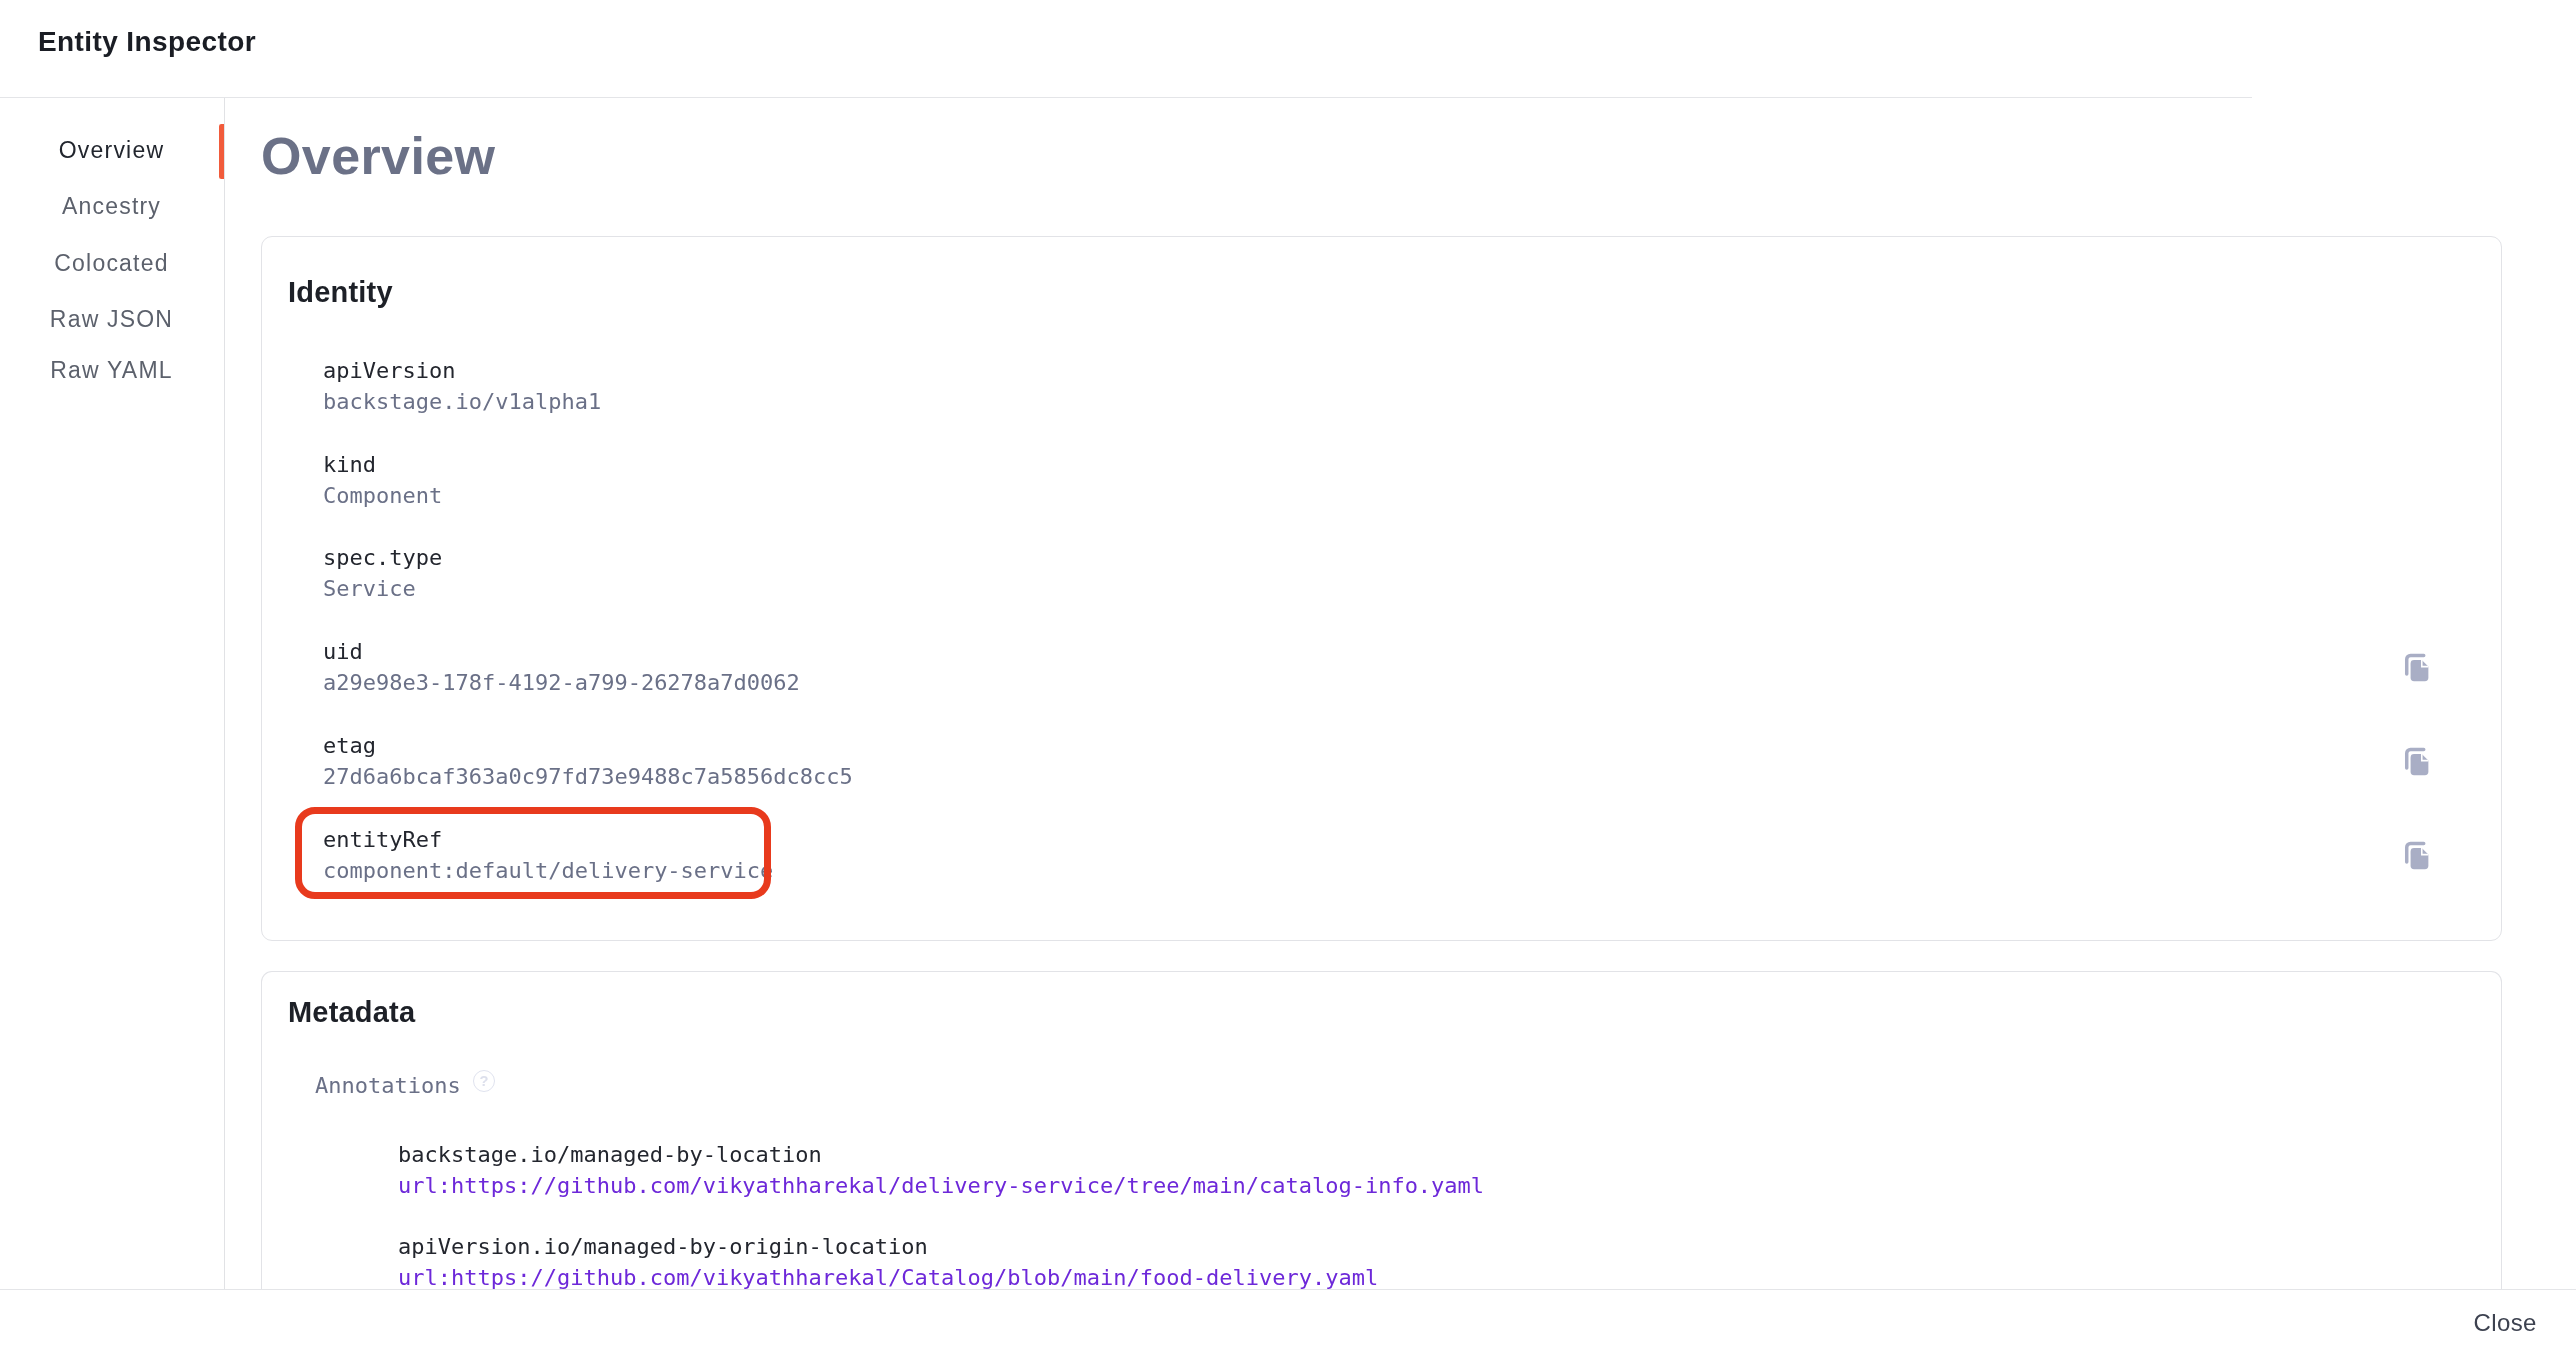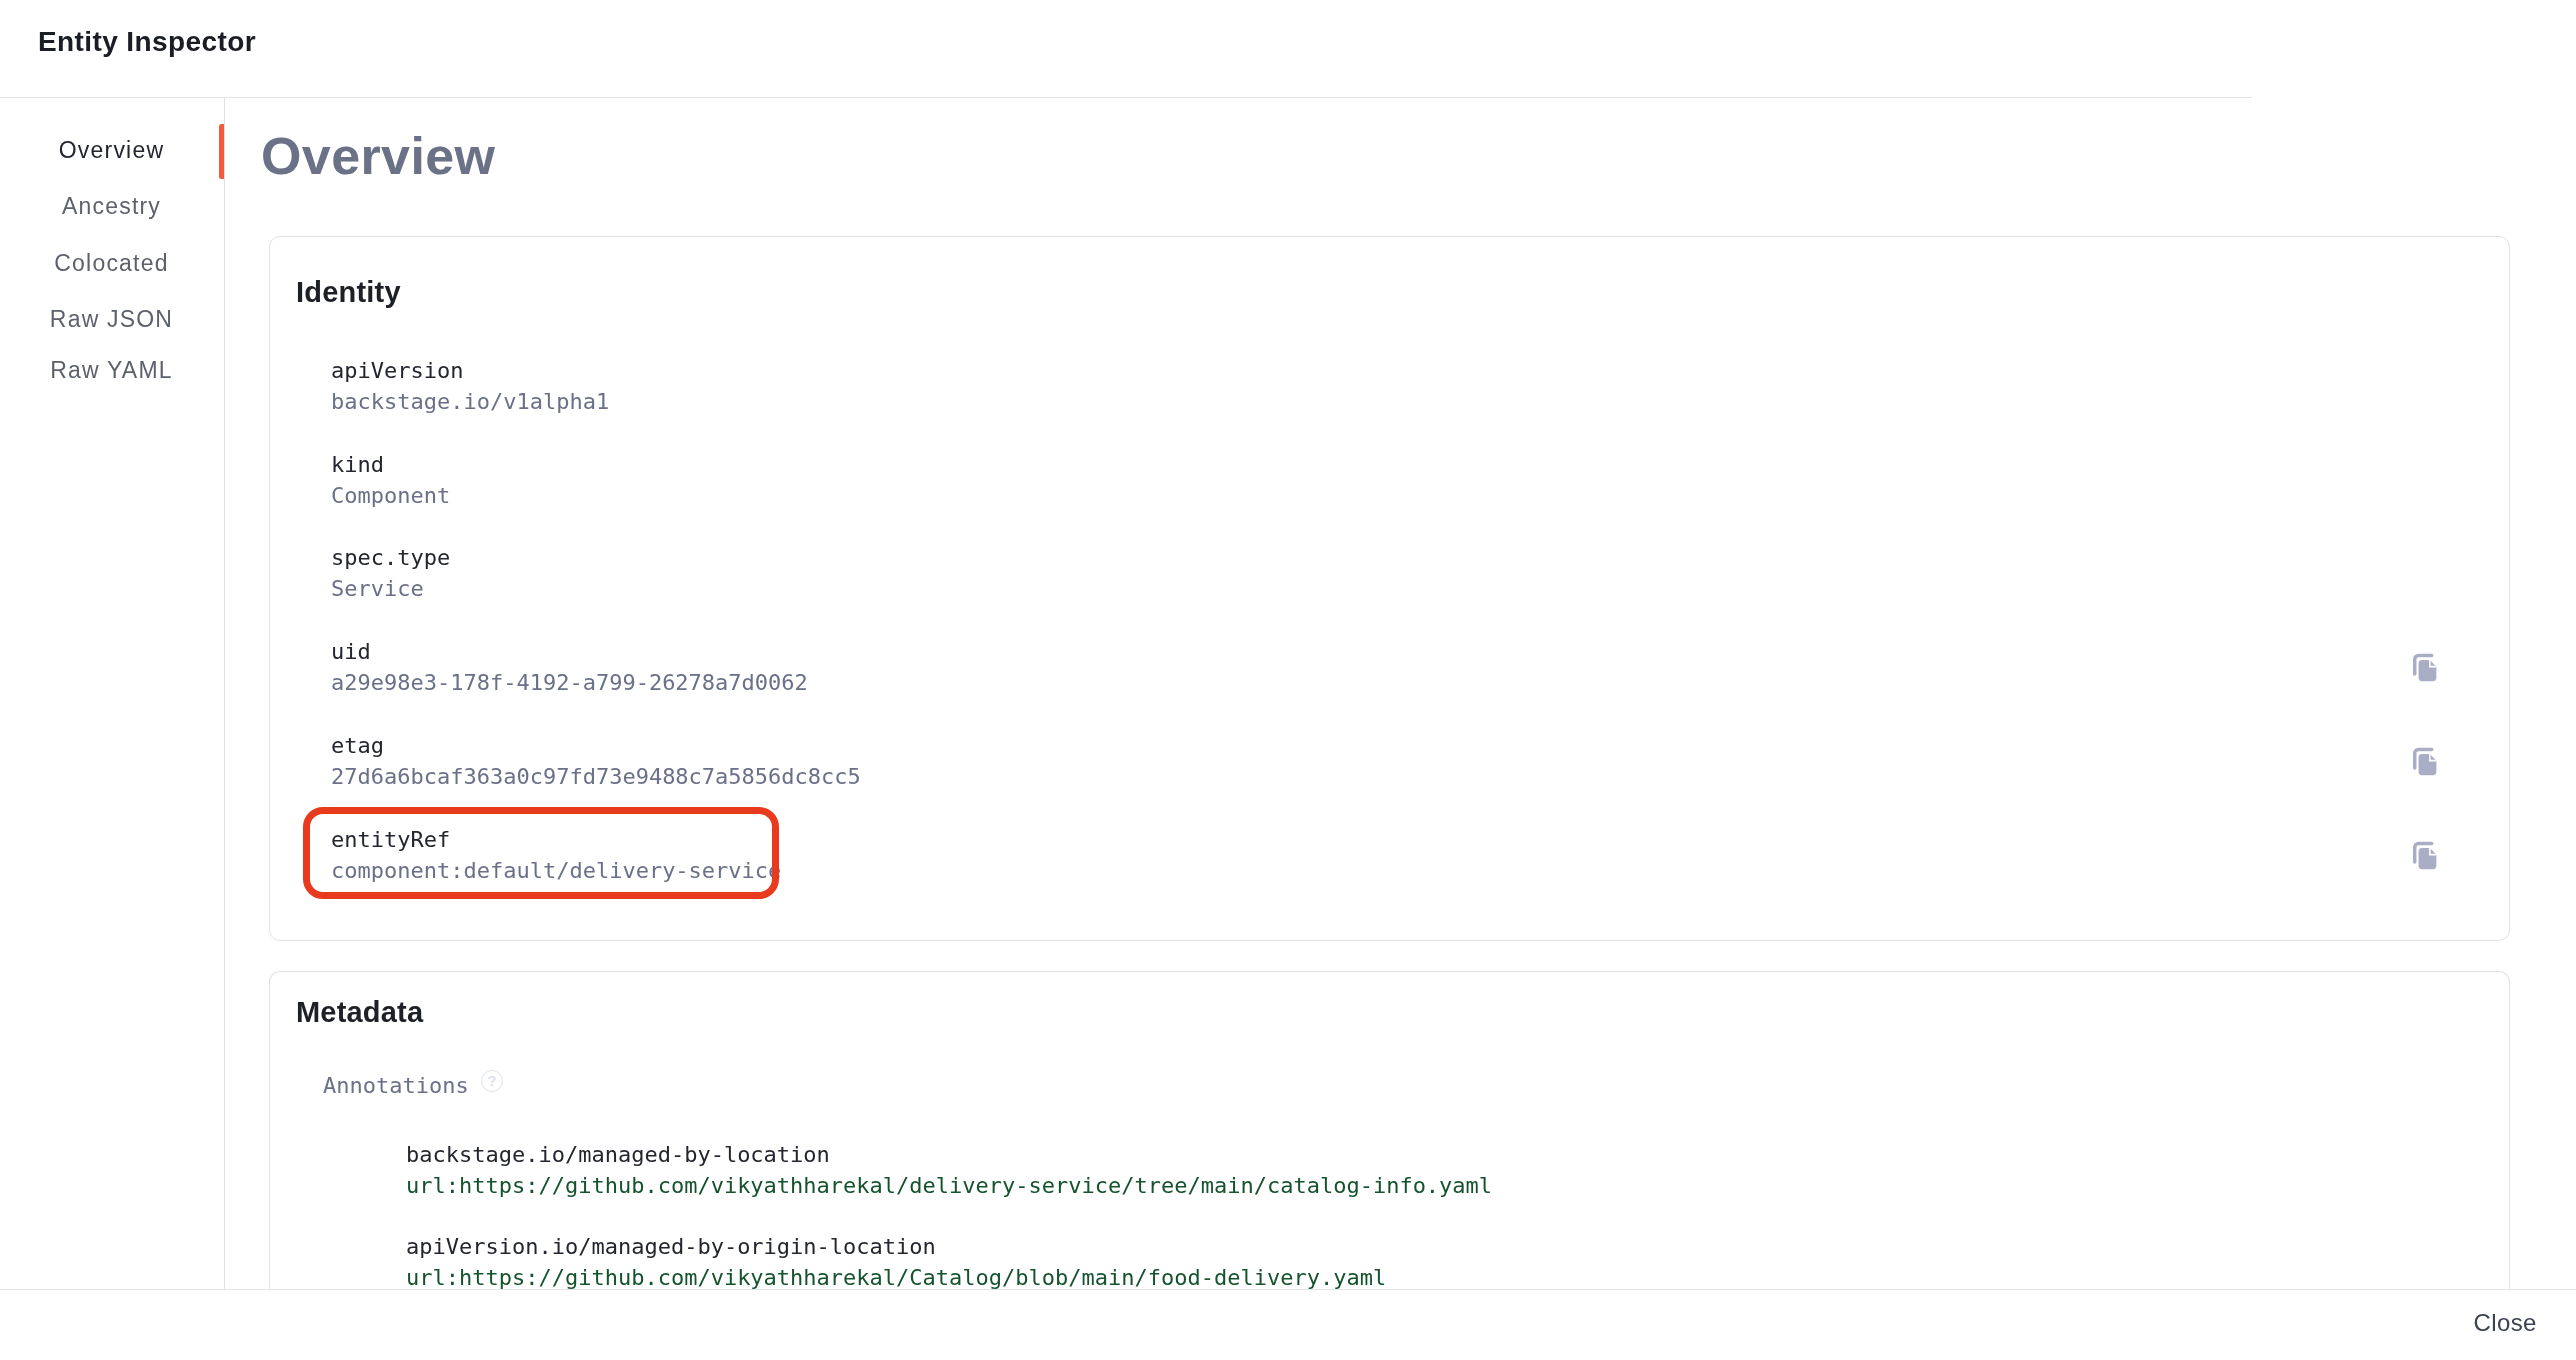--- a/index.html
+++ b/index.html
@@ -37,21 +37,21 @@
     position: absolute; right: 0; top: 26px; width: 5.4px; height: 55px;
     border-radius: 2.3px 0 0 2.3px;
   }
 
   
   .page-heading {
     position: absolute; left: 261px; top: 126px;
     font-size: 52px; font-weight: 700; color: #6b7187; letter-spacing: 0.4px;
   }
   .card {
-    position: absolute; left: 269px; width: 2241px;
+    position: absolute; left: 261px; width: 2241px;
     background: #ffffff; border: 1.5px solid #e2e3e7; border-radius: 11px;
   }
   .card-identity { top: 236px; height: 705px; }
   .card-metadata { top: 971px; height: 434px; border-bottom: none; border-radius: 11px 11px 0 0; }
   .card-title {
     position: absolute; left: 26px;
     font-size: 29px; font-weight: 700; color: #1d2027; letter-spacing: 0.2px;
   }
   .field { position: absolute; left: 53px; margin-left: 8px; }
   .field-label {
@@ -84,21 +84,21 @@
     color: #dde0ec; font-size: 14.7px; font-weight: 700; cursor: default;
     font-family: "Liberation Sans", sans-serif;
   }
   .annotation-entry { position: absolute; left: 136px; }
   .annotation-key {
     font-family: "DejaVu Sans Mono", monospace;
     font-size: 22px; line-height: 31px; color: #23262e; white-space: pre;
   }
   .annotation-link {
     font-family: "DejaVu Sans Mono", monospace;
-    font-size: 22px; line-height: 31px; color: #14532d; white-space: pre;
+    font-size: 22px; line-height: 31px; color: #6d28d9; white-space: pre;
     text-decoration: none; cursor: pointer; display: inline-block;
   }
 
   
   .app-footer {
     position: absolute; left: 0; bottom: 0; width: 2576px; height: 72px;
     background: #ffffff; border-top: 1.5px solid #e4e5e8; z-index: 10;
   }
   .close-button {
     position: absolute; right: 33px; top: 12.4px;

